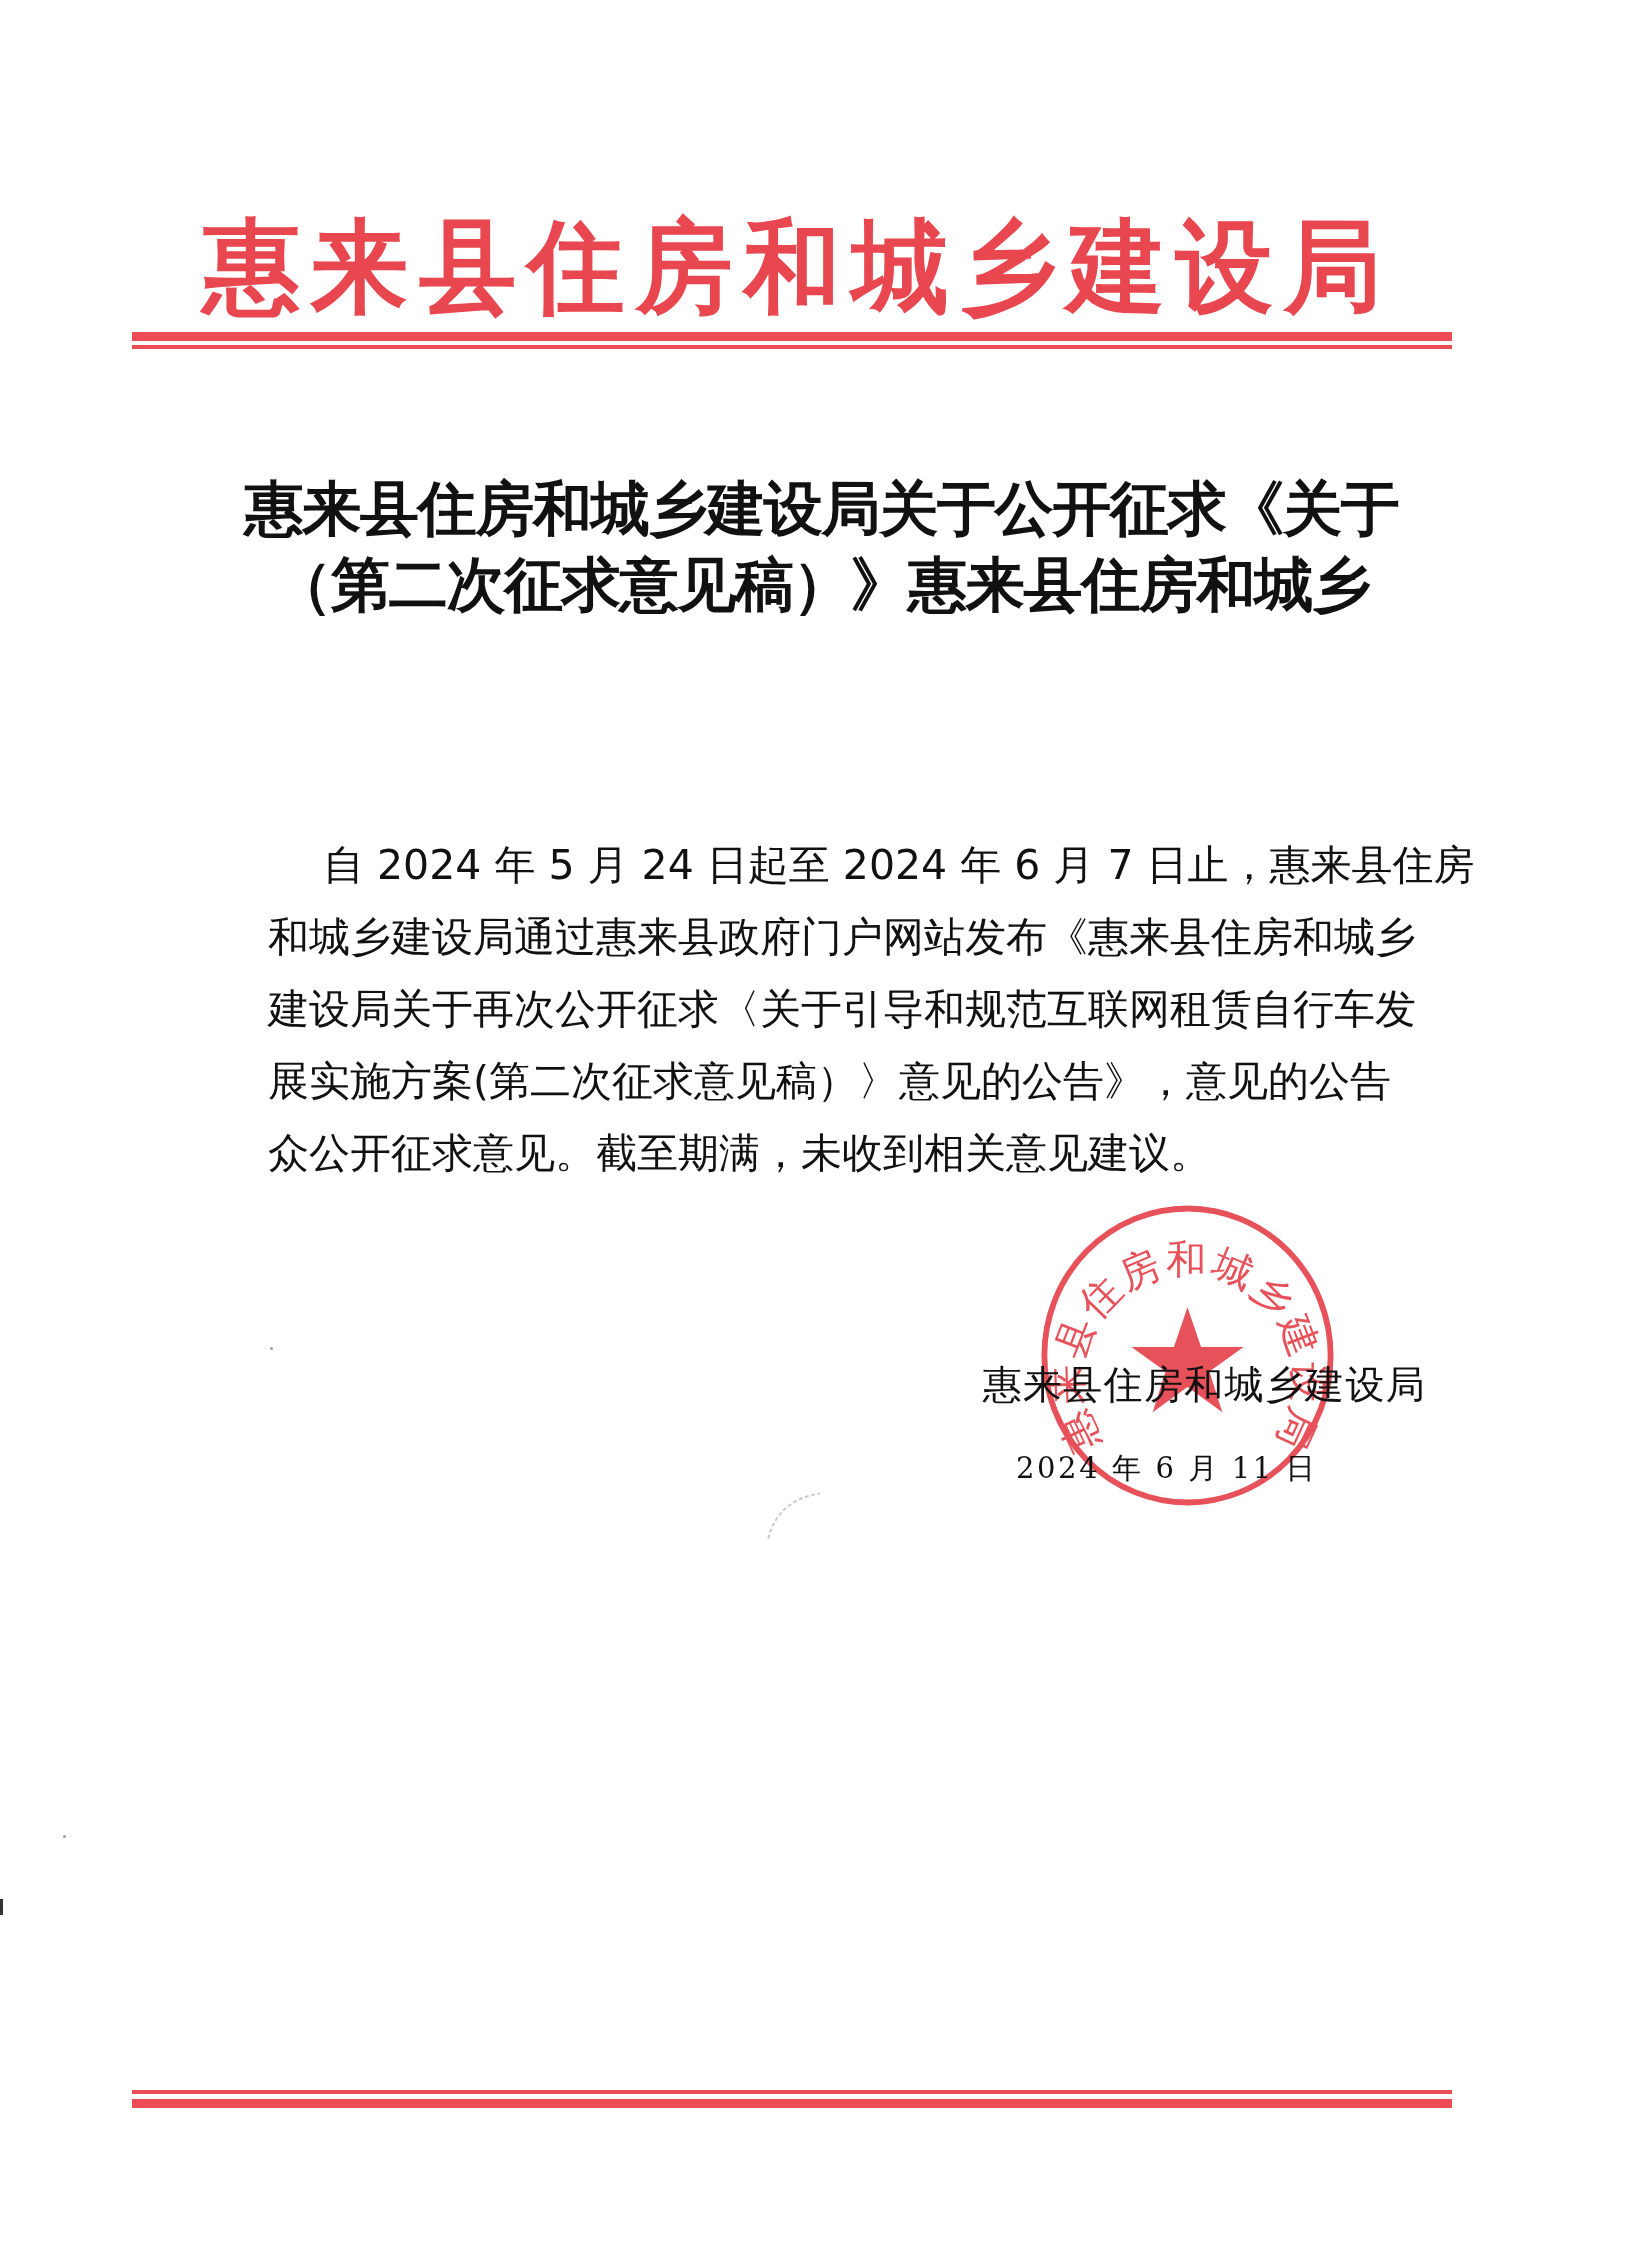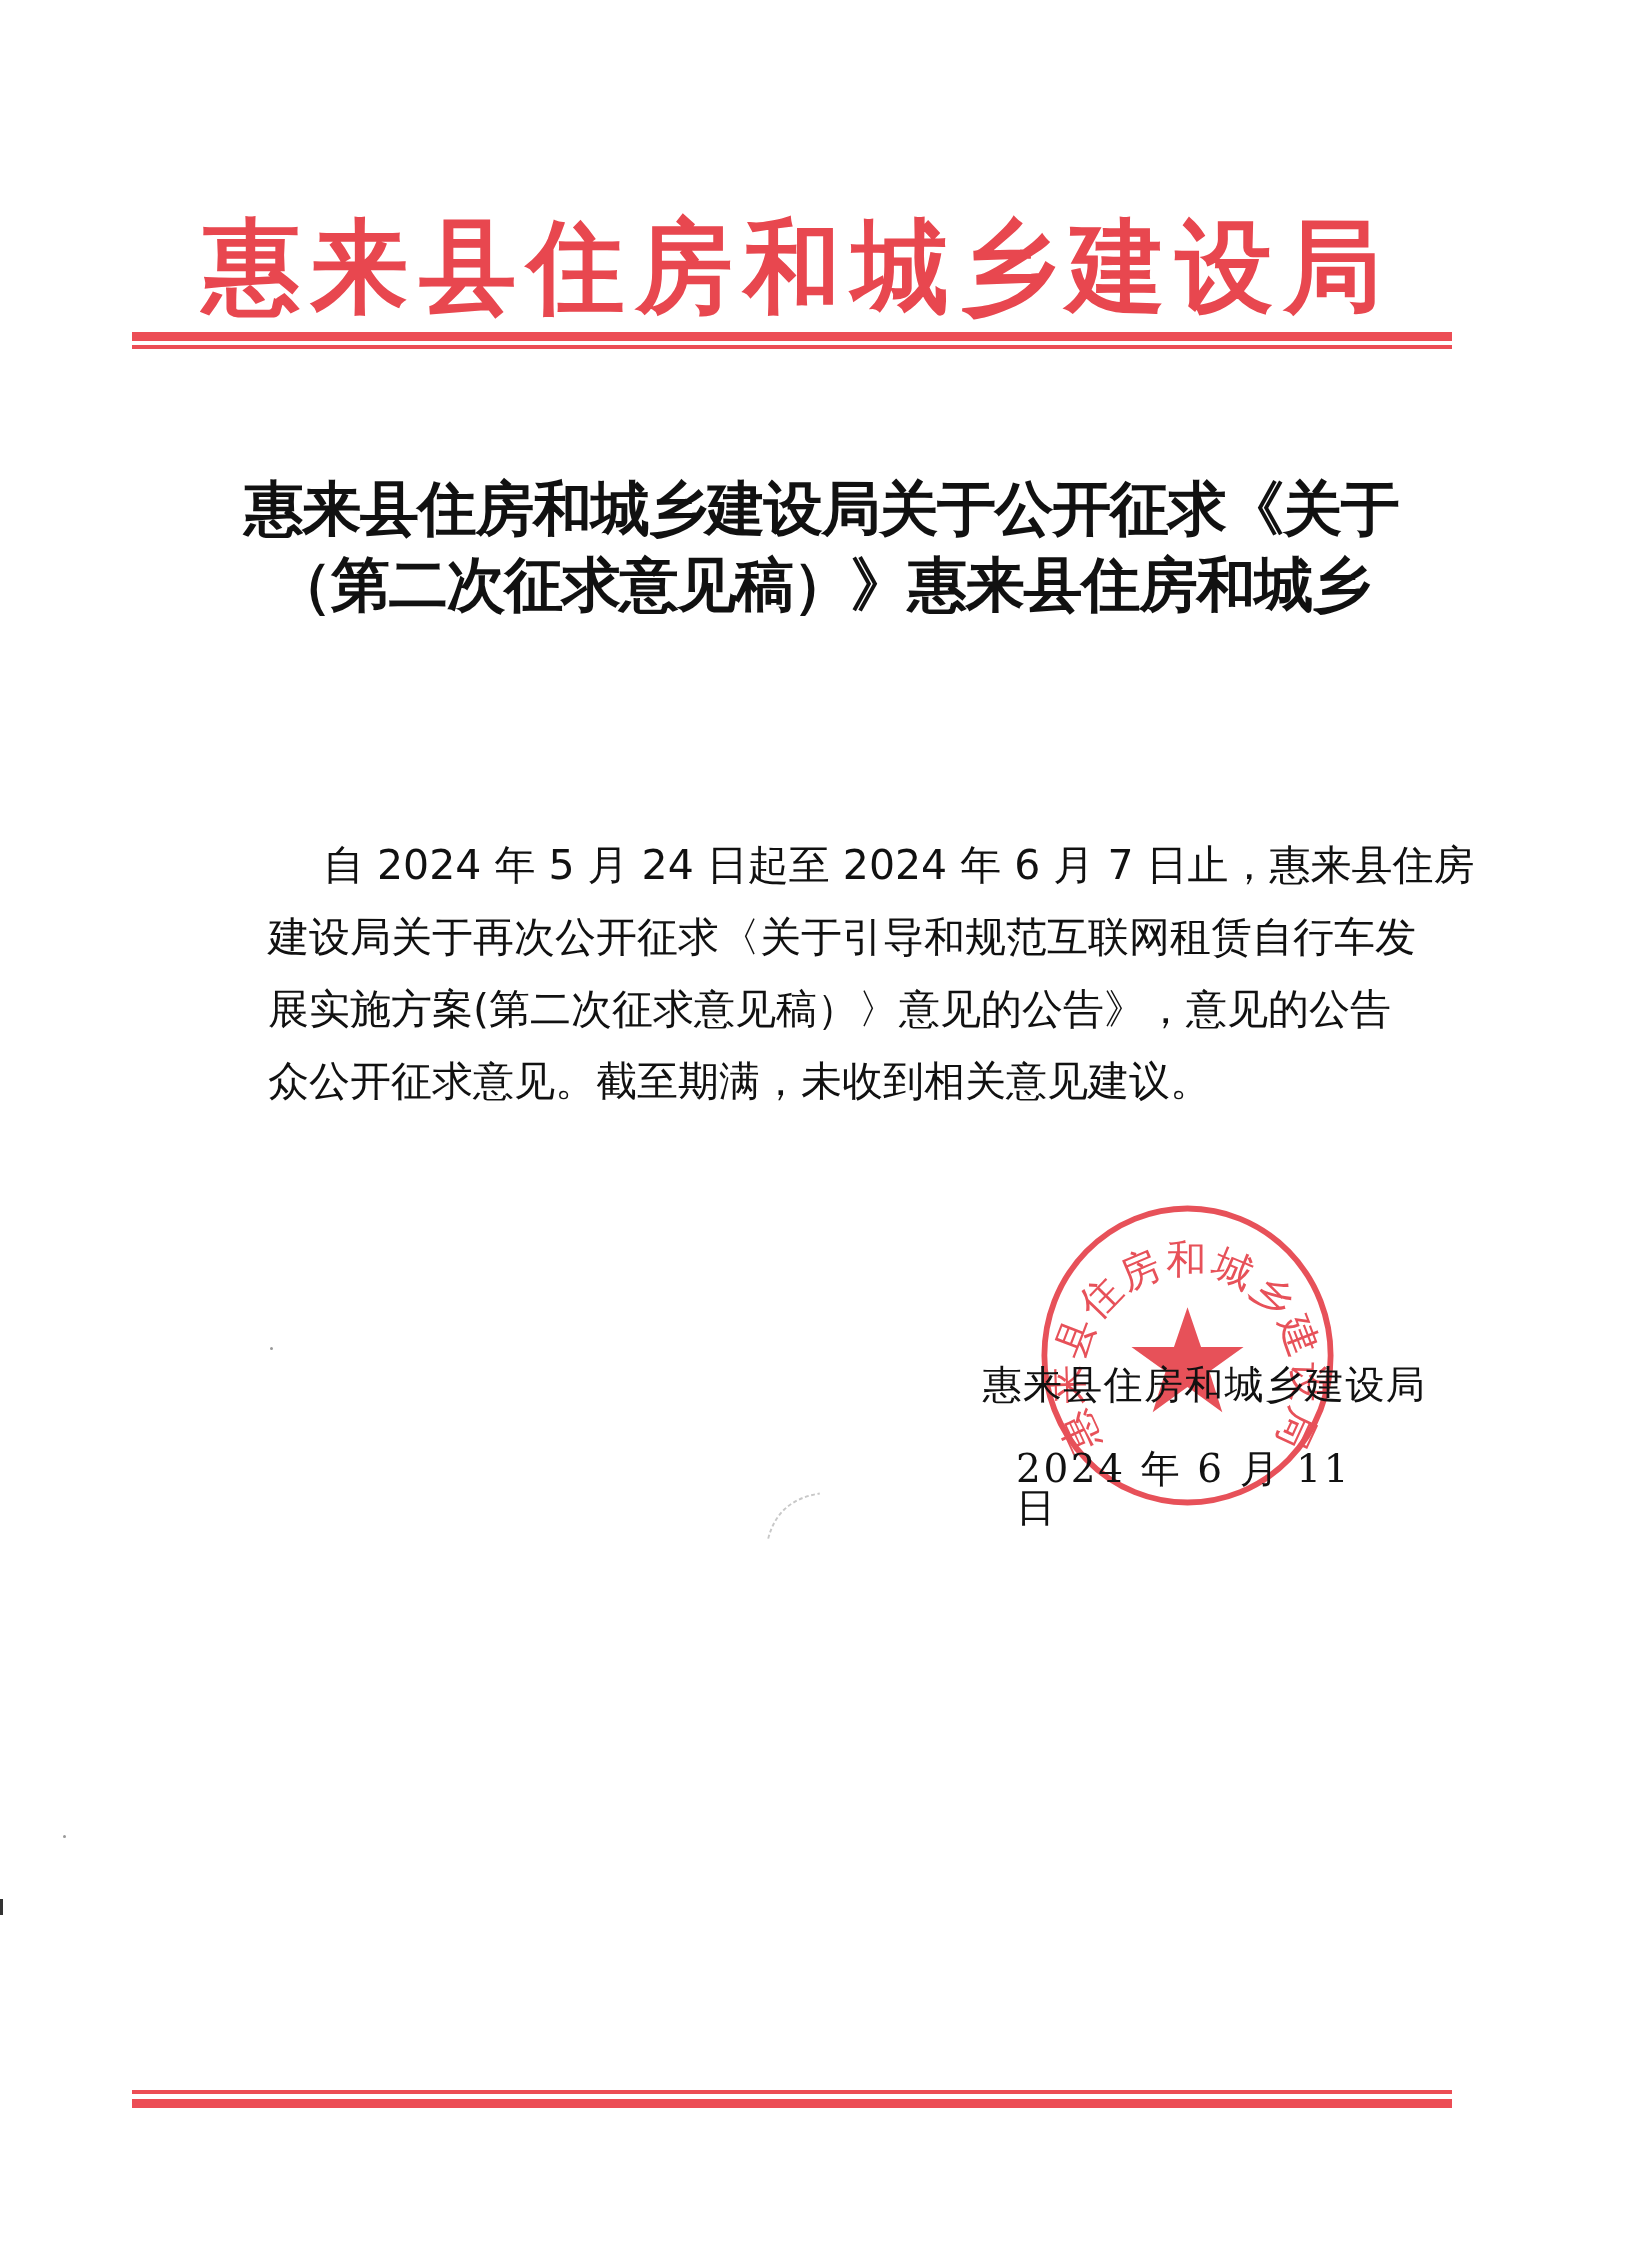--- a/index.html
+++ b/index.html
@@ -40,21 +40,21 @@
     .body-text .line.last { justify-content: flex-start; gap: 0; }
     .body-text .line.first { padding-left: 55px; }
 
     .signature {
       position: absolute; left: 936px; width: 490px; top: 1365px;
       font-size: 39px; line-height: 39px; text-align: right; z-index: 3;
       font-family: "DejaVu Sans", "Liberation Sans", sans-serif; letter-spacing: 1.3px;
     }
     .sig-date {
       position: absolute; left: 1016px; width: 387px; top: 1449px;
-      font-size: 39px; line-height: 39px; z-index: 3;
+      font-size: 29px; line-height: 39px; z-index: 3;
       font-family: "DejaVu Serif", "Liberation Serif", serif; letter-spacing: 2.6px;
     }
     .seal { position: absolute; left: 1036px; top: 1204px; width: 303px; height: 303px; z-index: 2; opacity: 0.92; }
     .speck { position: absolute; background: #999; border-radius: 50%; }
     .edge-mark { position: absolute; left: 0; top: 1899px; width: 2.6px; height: 15.5px; background: #333; }
     .smudge { position: absolute; left: 765px; top: 1487px; width: 58px; height: 71px; }
   </style>
 </head>
 <body>
 
@@ -75,20 +75,21 @@
 <div class="rule top-thick"></div>
 <div class="rule top-thin"></div>
 
 <div class="doc-title">
   <div>惠来县住房和城乡建设局关于公开征求《关于</div>
   <div>（第二次征求意见稿）》惠来县住房和城乡</div>
 </div>
 
 <div class="body-text">
   <div class="line first">自 2024 年 5 月 24 日起至 2024 年 6 月 7 日止，惠来县住房</div>
+  <div class="line">和城乡建设局通过惠来县政府门户网站发布《惠来县住房和城乡</div>
   <div class="line">建设局关于再次公开征求〈关于引导和规范互联网租赁自行车发</div>
   <div class="line">展实施方案(第二次征求意见稿）〉意见的公告》，意见的公告</div>
   <div class="line last">众公开征求意见。截至期满，未收到相关意见建议。</div>
 </div>
 
 <svg class="seal" viewBox="0 0 470 470">
   <defs>
     <path id="sealArc" d="M 95 360 A 165 165 0 1 1 375 360" fill="none"></path>
   </defs>
   <ellipse cx="235" cy="235" rx="222" ry="228" fill="none" stroke="#e5434c" stroke-width="9"></ellipse>

